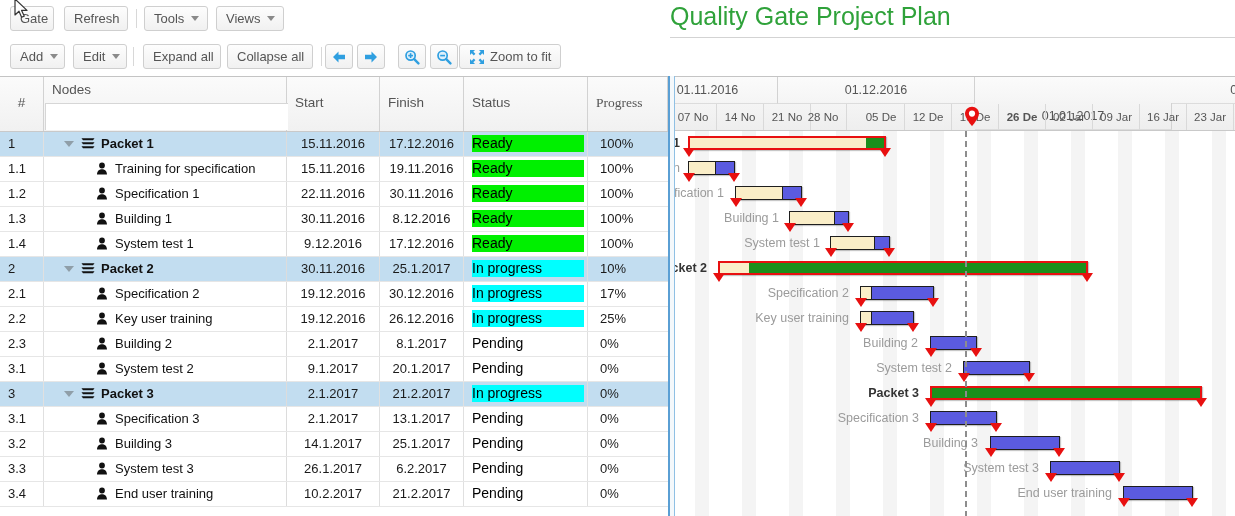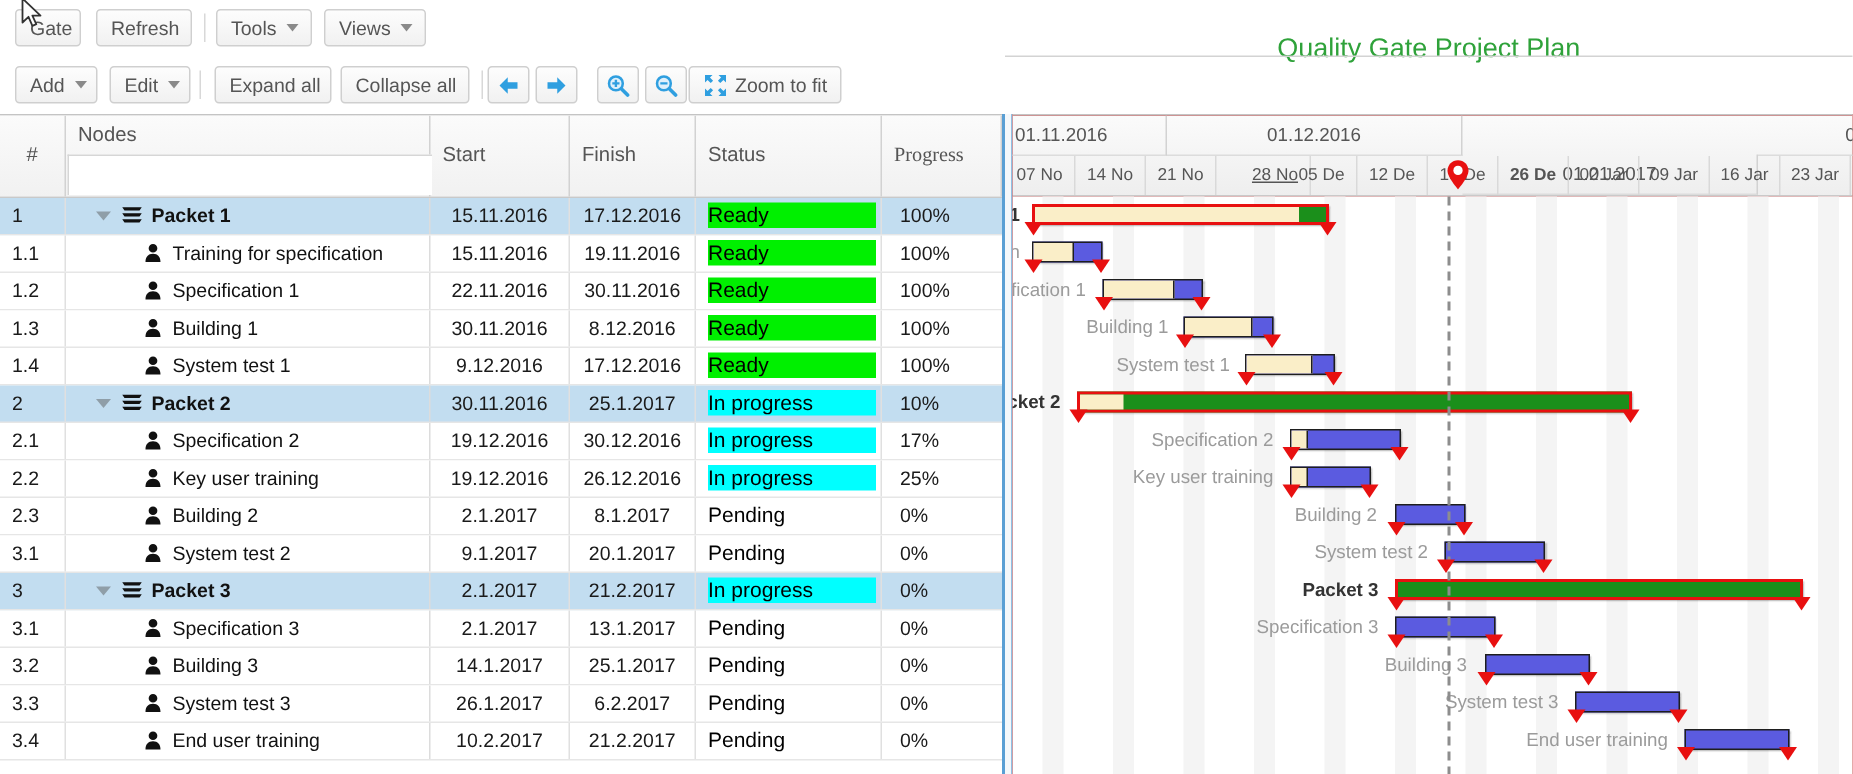--- a/index.html
+++ b/index.html
@@ -57,26 +57,25 @@
     border-radius: 3px;
     cursor: default;
   }
   .tb-icon-btn svg { position: absolute; left: 50%; top: 50%; transform: translate(-50%,-50%); }
 
   #title-bar {
     position: absolute; left: 670px; top: 0; width: 565px; height: 40px;
   }
   #app-title {
     position: absolute; left: 0; top: 2px; width: 565px;
-    text-align: center;
+    text-align: left;
     font-family: "Liberation Sans", sans-serif;
-    font-size: 18px;
+    font-size: 25px;
     color: #2fa23a;
     white-space: nowrap;
-    margin-top: 20px;
   }
   #title-underline {
     position: absolute; left: 0; top: 37px; width: 565px; height: 1px;
     background: #d3d3d3;
   }
 
   
   #grid-panel {
     position: absolute; left: 0; top: 76px; width: 668px; height: 440px;
     background: #fff;
@@ -145,21 +144,21 @@
   #splitter {
     position: absolute; left: 668px; top: 76px; width: 7px; height: 440px;
     background: #f4f8fb;
     border-left: 2px solid #5a9fd4;
     border-right: 1px solid #8fc0e4;
   }
 
   
   #gantt-panel {
     position: absolute; left: 675px; top: 76px; width: 560px; height: 440px;
-    background: #b91c1c;
+    background: #fef9c3;
     border-top: 1px solid #c4c4c4;
     overflow: hidden;
   }
   #gantt-header { position: absolute; left: 0; top: 0; width: 560px; height: 54px;
     background: linear-gradient(#fbfbfb, #eeeeee); border-bottom: 1px solid #c9c9c9; }
   .tl-month {
     position: absolute; top: 0; height: 27px; line-height: 27px;
     text-align: center; font-size: 12.5px; color: #555;
     border-right: 1px solid #d2d2d2; border-bottom: 1px solid #dcdcdc;
     white-space: nowrap; overflow: hidden;
@@ -554,21 +553,21 @@
 
 <div id="gantt-panel">
   <div id="gantt-header">
       <div class="tl-month" style="left: -37px; width: 140px;">01.11.2016</div>
       <div class="tl-month" style="left: 103px; width: 197px;">01.12.2016</div>
       <div class="tl-month" style="left: 300px; width: 197px; margin-top: 26px;">01.01.2017</div>
       <div class="tl-month" style="left: 497px; width: 180px;">01.02.2017</div>
       <div class="tl-week" style="left: -5px; width: 47px;">07 No</div>
       <div class="tl-week" style="left: 42px; width: 47px;">14 No</div>
       <div class="tl-week" style="left: 89px; width: 47px;">21 No</div>
-      <div class="tl-week" style="left: 152px; width: 47px; text-decoration: underline;">28 No</div>
+      <div class="tl-week" style="left: 125px; width: 47px;">28 No</div>
       <div class="tl-week" style="left: 183px; width: 47px;">05 De</div>
       <div class="tl-week" style="left: 230px; width: 47px;">12 De</div>
       <div class="tl-week" style="left: 277px; width: 47px;">19 De</div>
       <div class="tl-week" style="left: 324px; width: 47px; font-weight: bold;">26 De</div>
       <div class="tl-week" style="left: 371px; width: 47px;">02 Jar</div>
       <div class="tl-week" style="left: 418px; width: 47px;">09 Jar</div>
       <div class="tl-week" style="left: 465px; width: 47px;">16 Jar</div>
       <div class="tl-week" style="left: 512px; width: 47px;">23 Jar</div>
       <div class="tl-week" style="left: 559px; width: 47px;">30 Jar</div>
       <svg width="16" height="21" viewBox="0 0 16 21" id="today-pin" style="left: 289px;">

